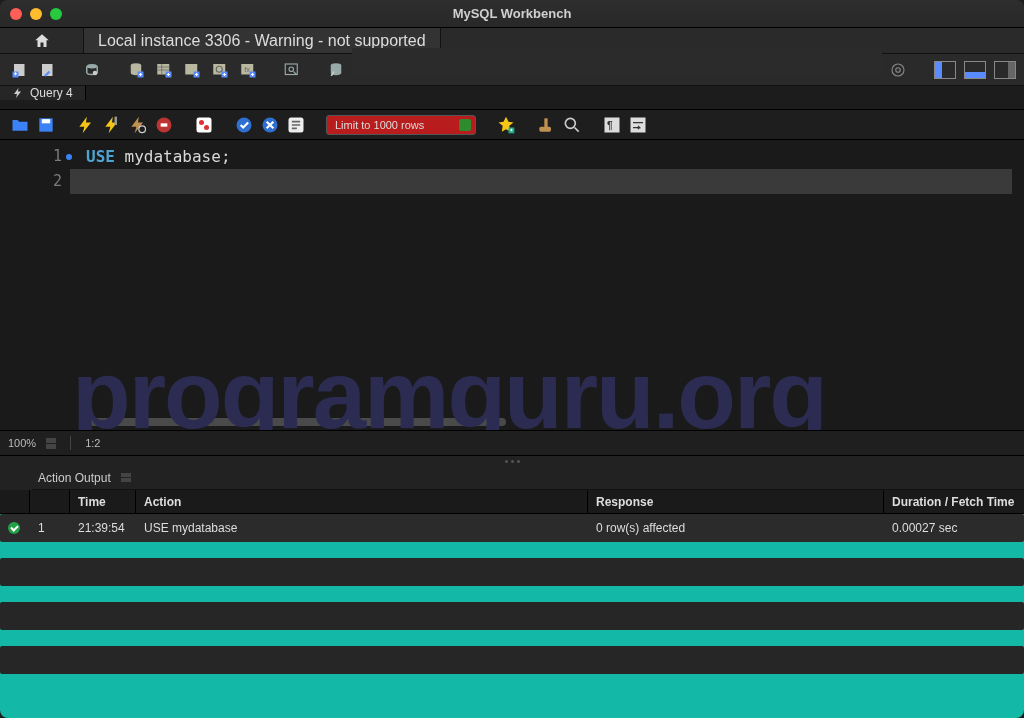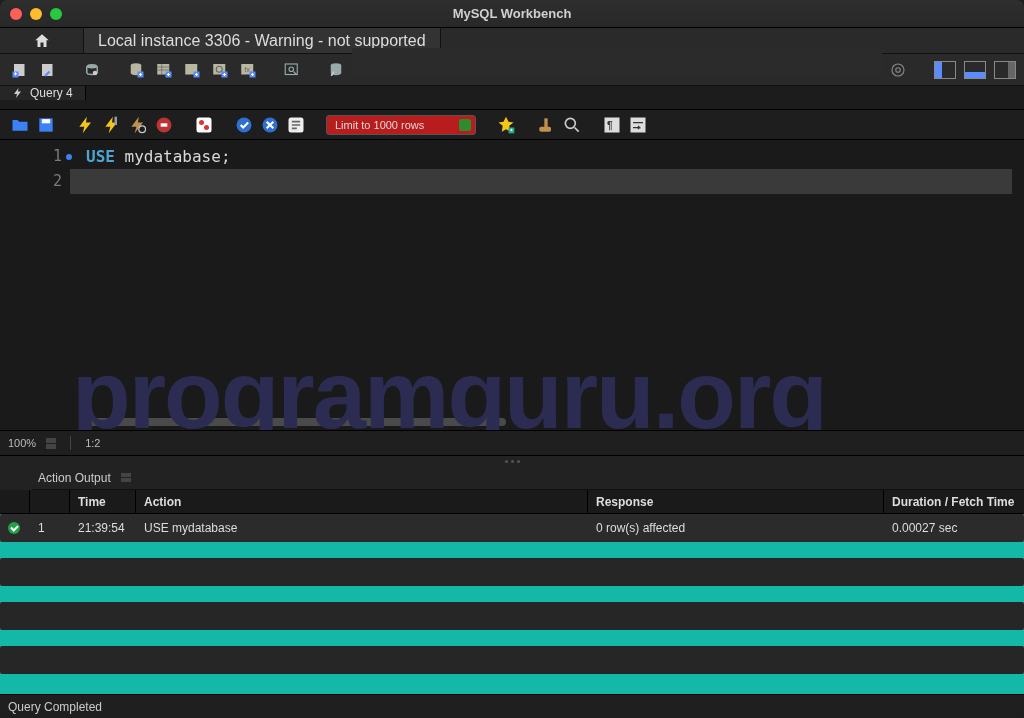--- a/index.html
+++ b/index.html
@@ -366,17 +366,14 @@
         <div class="c3">USE mydatabase</div>
         <div class="c4">0 row(s) affected</div>
         <div class="c5">0.00027 sec</div>
       </div>
       <div class="grow empty"></div>
       <div class="grow empty"></div>
       <div class="grow empty"></div>
     </div>
   </div>
 
-  <div class="footer">
-    <span>Query Completed</span>
-  </div>
 
 </div>
 
 </body></html>

